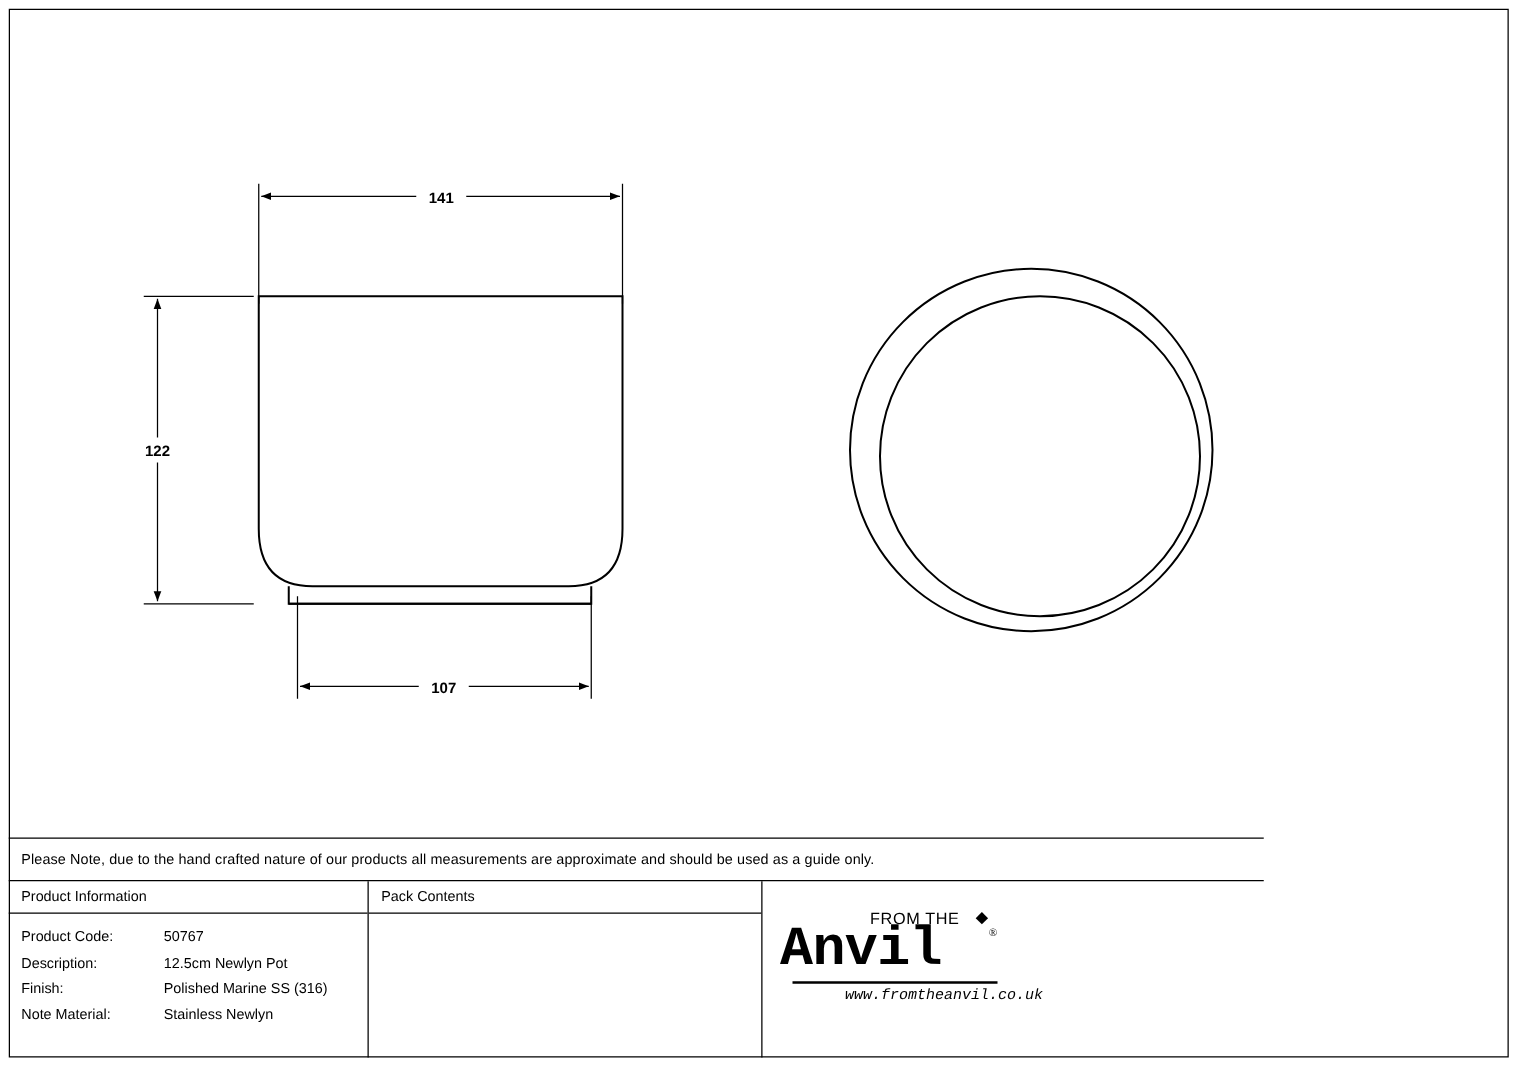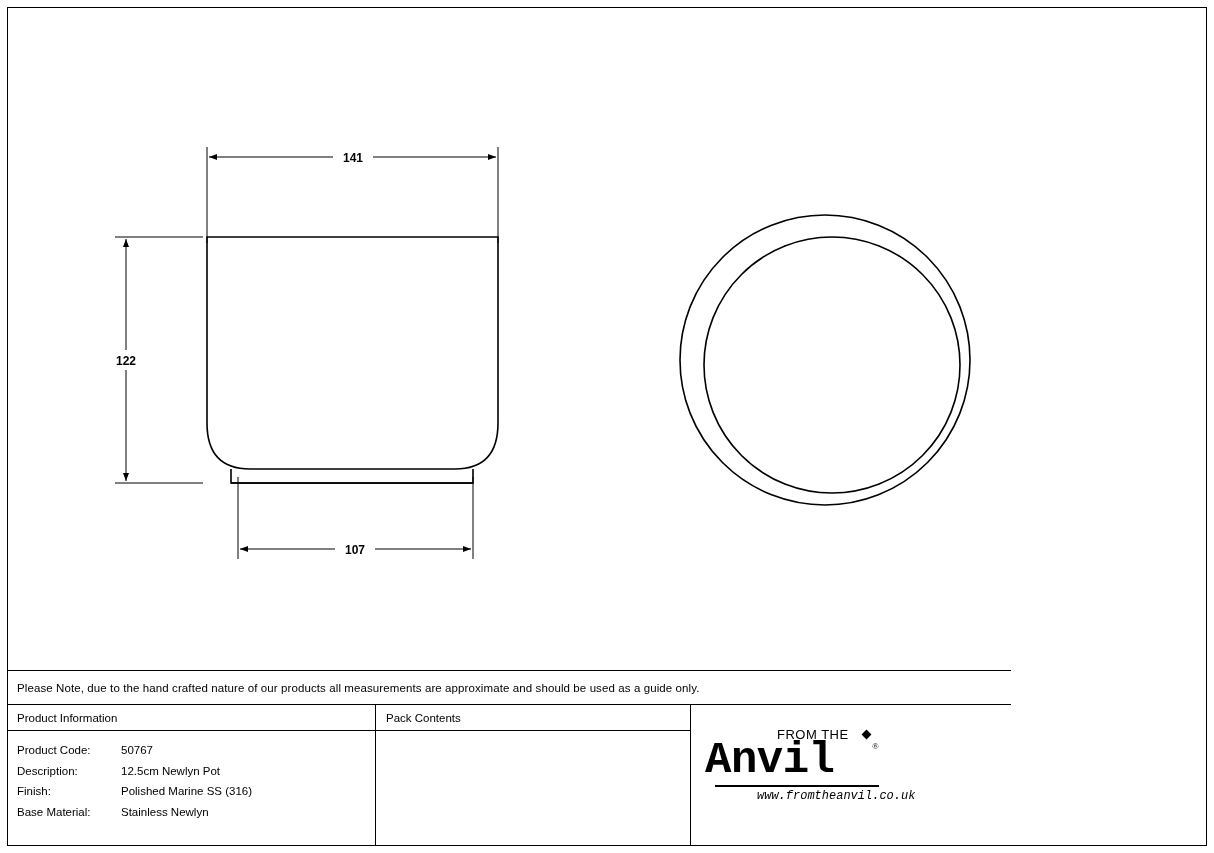--- a/index.html
+++ b/index.html
@@ -88,27 +88,28 @@
     box-sizing: border-box;
     display: flex;
     align-items: center;
     padding-left: 10px;
     font-size: 11.5px;
   }
   .col-body {
     padding: 9px 10px 0 10px;
     font-size: 11.5px;
   }
-  .col-prodinfo { width: 369px; }
+  .col-prodinfo { width: 288px; }
   .col-pack     { width: 315px; }
   .col-fixing   { width: 338px; }
   .col-logo     { width: 209px; border-right: none; }
   .spec-line {
     display: flex;
     line-height: 20.5px;
+    gap: 10px;
   }
   .spec-label { width: 104px; }
   .spec-value { }
   .pack-line { line-height: 20.5px; }
   
   .logo-wrap {
     position: relative;
     width: 100%;
     height: 100%;
   }
@@ -241,21 +242,21 @@
         </div>
         <div class="spec-line">
           <div class="spec-label">Description:</div>
           <div class="spec-value">12.5cm Newlyn Pot</div>
         </div>
         <div class="spec-line">
           <div class="spec-label">Finish:</div>
           <div class="spec-value">Polished Marine SS (316)</div>
         </div>
         <div class="spec-line">
-          <div class="spec-label">Base Material:</div>
+          <div class="spec-label">Note Material:</div>
           <div class="spec-value">Stainless Newlyn</div>
         </div>
       </div>
     </div>
 
     <div class="col col-pack">
       <div class="col-head">Pack Contents</div>
     </div>
 
 

